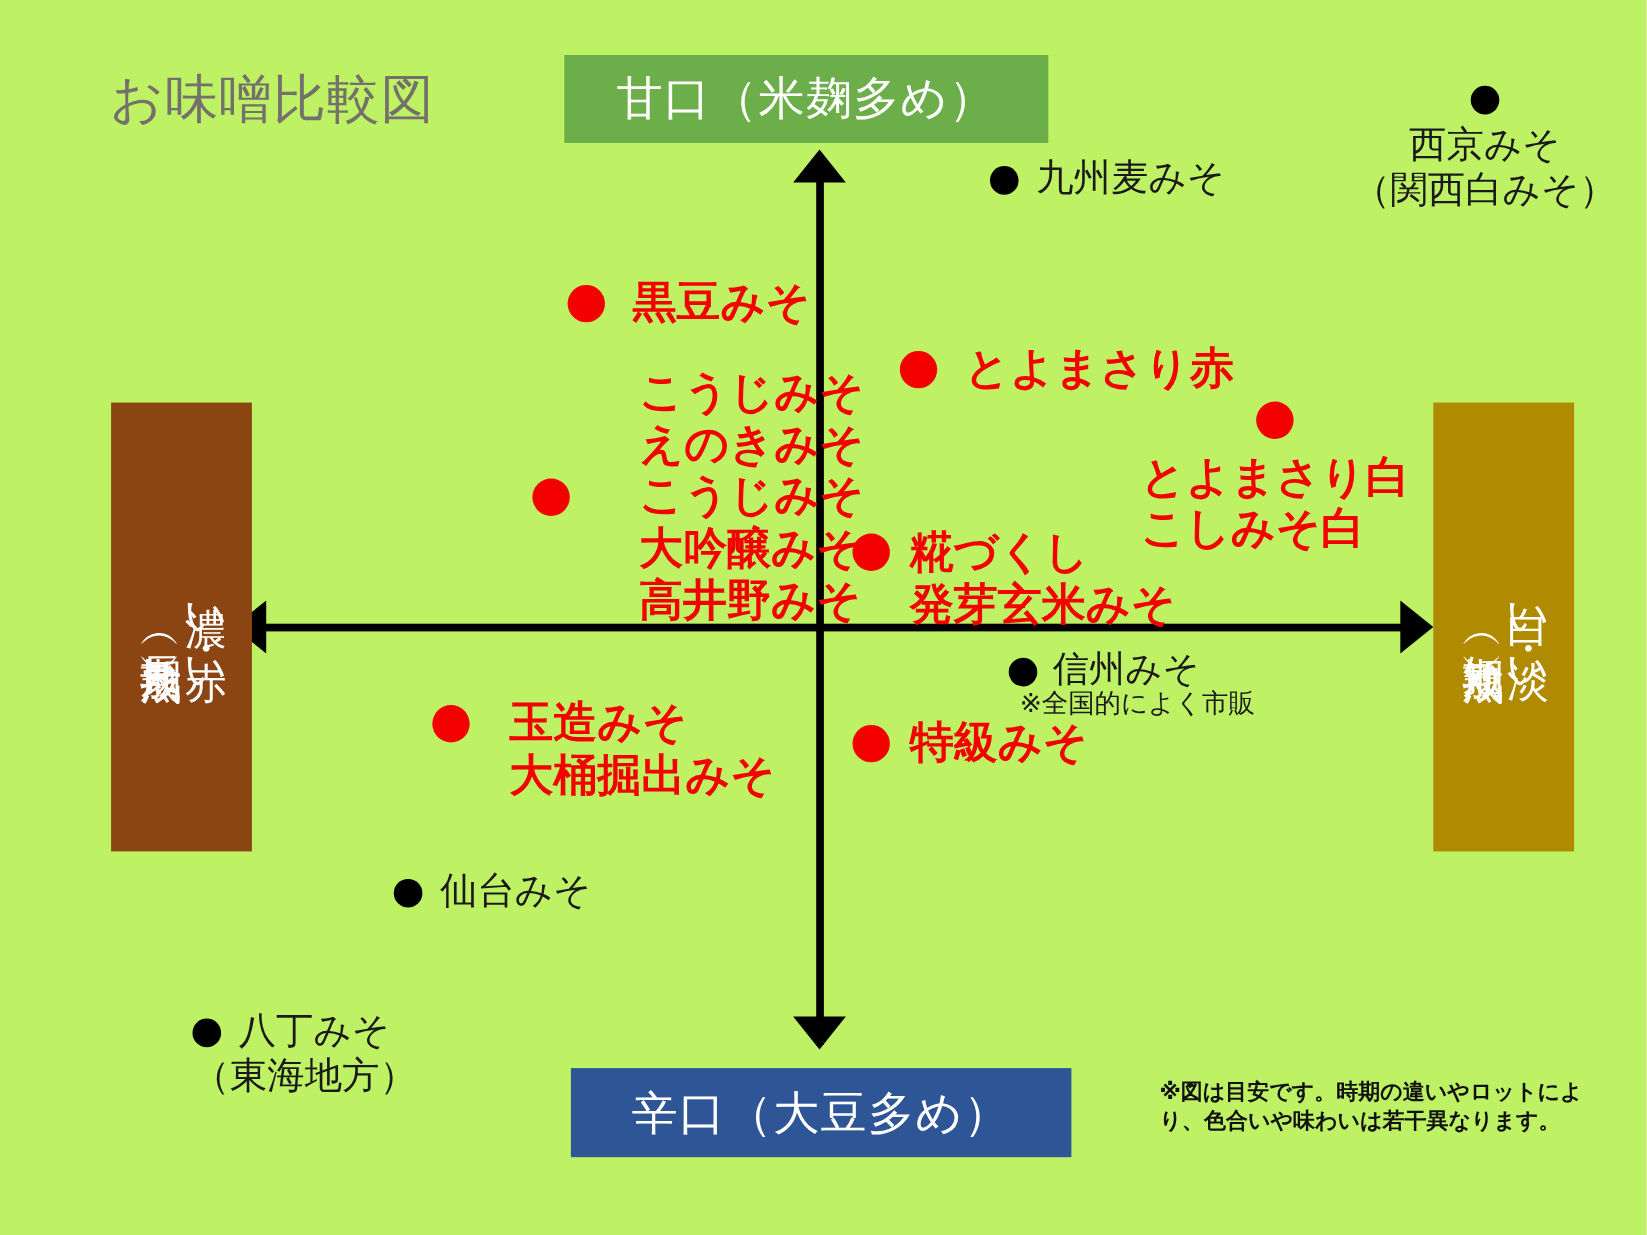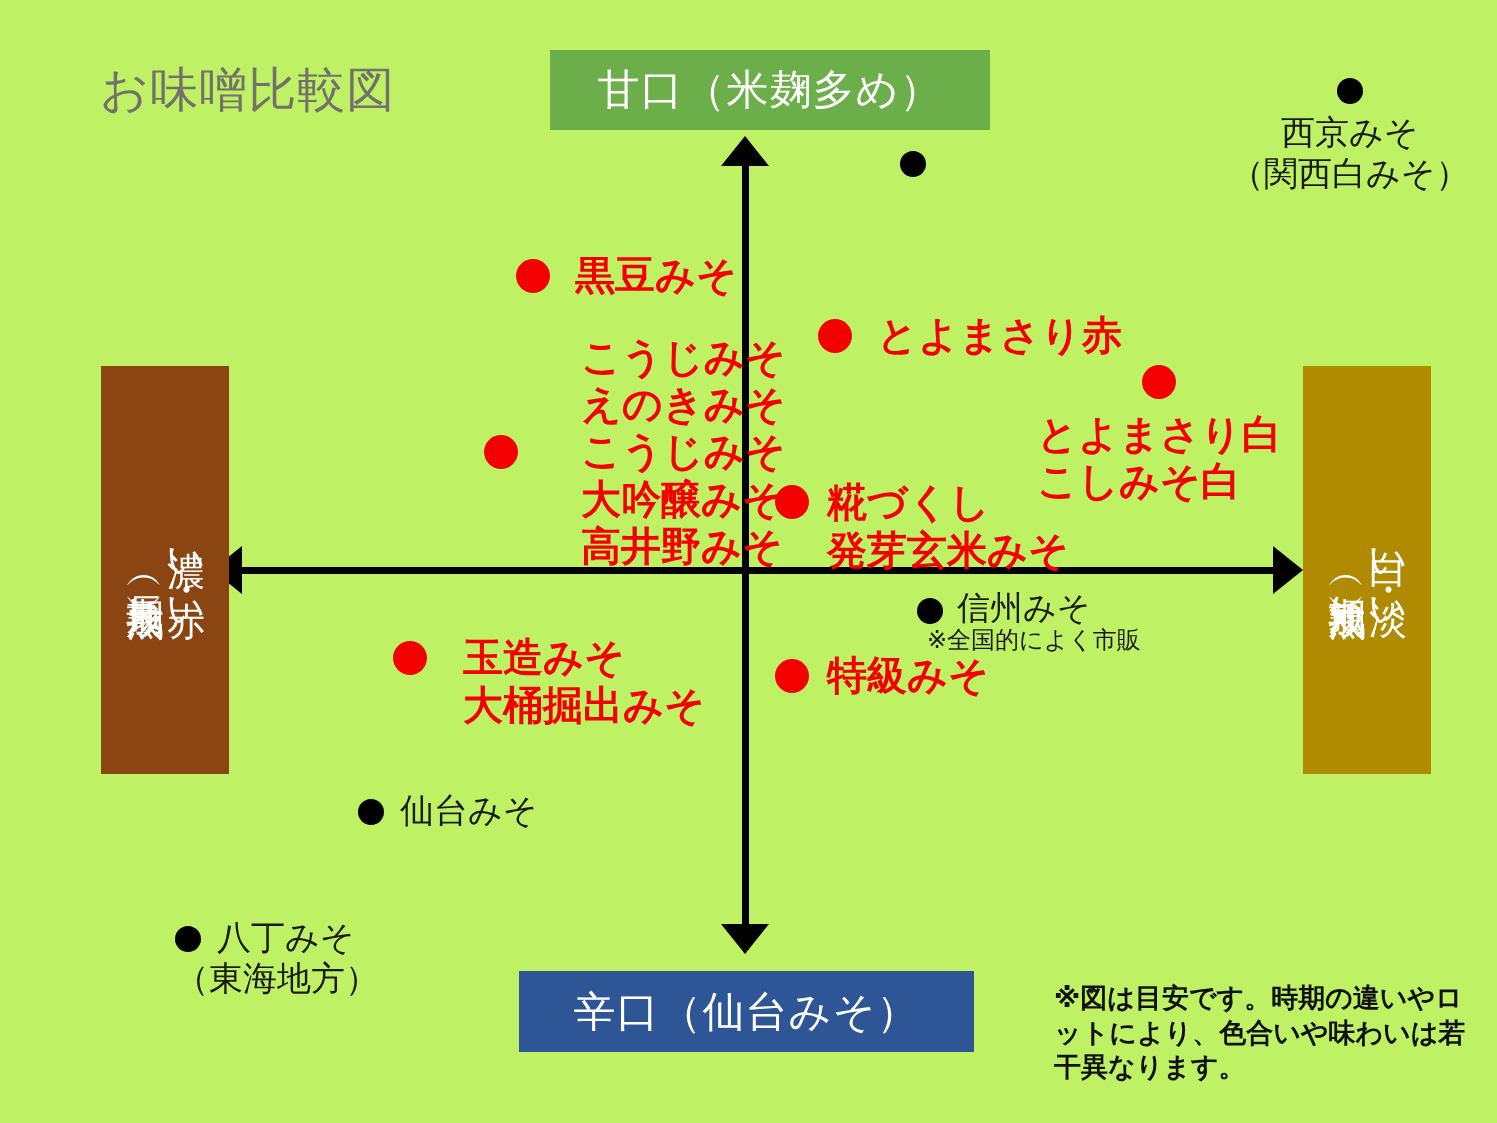--- a/index.html
+++ b/index.html
@@ -83,21 +83,21 @@
     position: absolute;
     display: flex;
     align-items: center;
     justify-content: center;
     color: #fff;
     font-size: 42px;
     letter-spacing: 1px;
     box-sizing: border-box;
   }
   #pole-top {
-    left: 550px;
+    left: 513px;
     top: 50px;
     width: 440px;
     height: 80px;
     background: #6bae4a;
   }
   #pole-bottom {
     left: 519px;
     top: 971px;
     width: 455px;
     height: 81px;
@@ -171,21 +171,21 @@
     flex-direction: column;
     align-items: center;
   }
 
   
   #footnote {
     position: absolute;
     left: 1054px;
     top: 981px;
     width: 420px;
-    font-size: 27px;
+    font-size: 20px;
     line-height: 1.28;
     color: #111;
     font-weight: bold;
   }
 </style>
 </head>
 <body>
 
 <div id="stage">
 
@@ -195,34 +195,37 @@
   <div class="axis-line" id="axis-horizontal"></div>
   <div class="arrow-head" id="arrow-up"></div>
   <div class="arrow-head" id="arrow-down"></div>
   <div class="arrow-head" id="arrow-left"></div>
   <div class="arrow-head" id="arrow-right"></div>
 
   <div class="pole" id="pole-top">
     <span>甘口（米麹多め）</span>
   </div>
   <div class="pole" id="pole-bottom">
-    <span>辛口（仙台みそ）</span>
+    <span>辛口（大豆多め）</span>
   </div>
 
   <div class="pole-vertical" id="pole-left">
     <span class="vtext">濃い・赤い</span>
     <span class="vtext">（長期熟成）</span>
   </div>
   <div class="pole-vertical" id="pole-right">
     <span class="vtext">白い・淡い</span>
     <span class="vtext">（短期熟成）</span>
   </div>
 
   <div class="item" style="left:900px; top:142px;">
     <span class="dot dot-black" style="width:26px;height:26px;margin-top:9px;margin-right:16px;"></span>
+    <div class="label-lines">
+      <span class="label-black" style="font-size:34px;line-height:1.18;">九州麦みそ</span>
+    </div>
   </div>
 
   <div class="item stacked" style="left:1230px; top:78px;">
     <span class="dot dot-black" style="width:26px;height:26px;margin-bottom:8px;"></span>
     <div class="label-lines" style="align-items:center;">
       <span class="label-black" style="font-size:34px;line-height:1.2;">西京みそ</span>
       <span class="label-black" style="font-size:34px;line-height:1.2;">（関西白みそ）</span>
     </div>
   </div>
 

